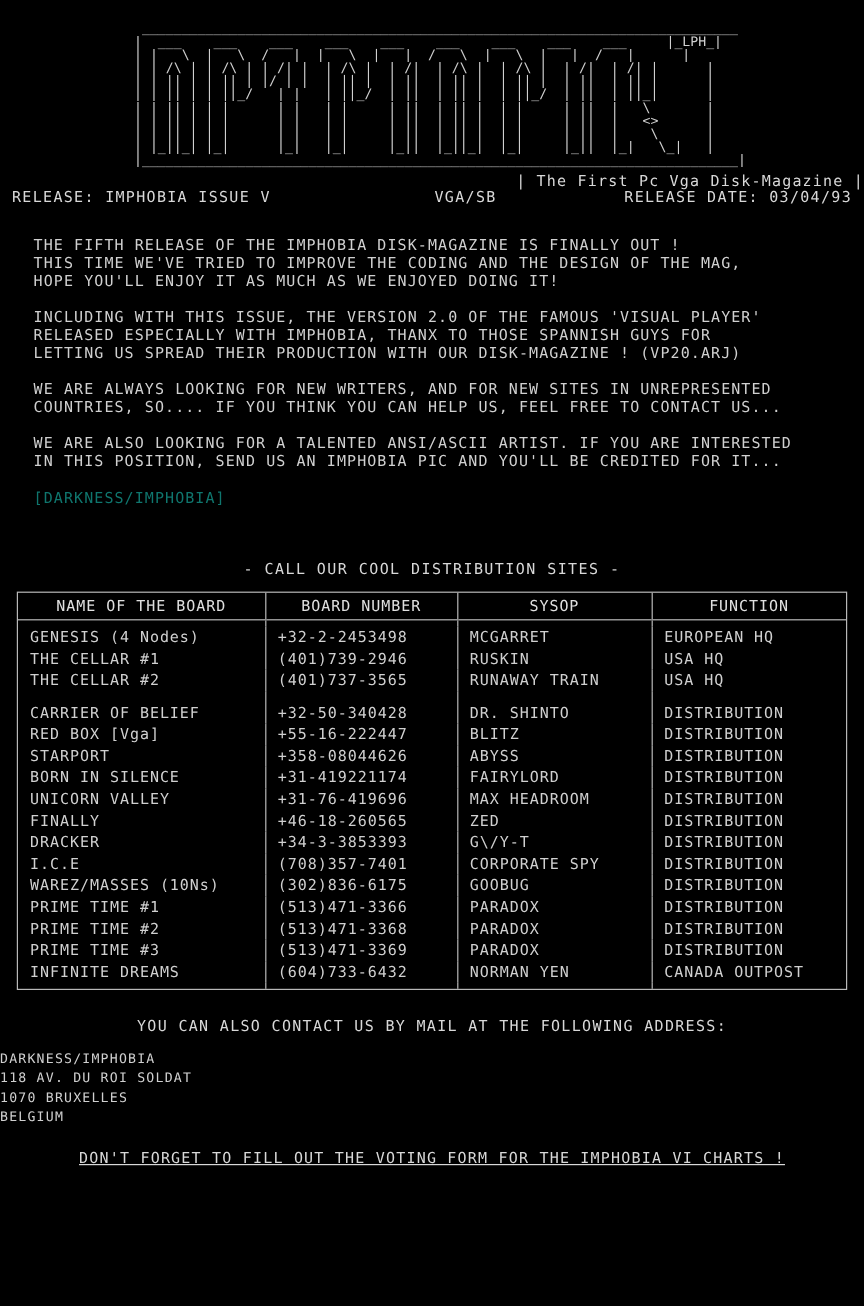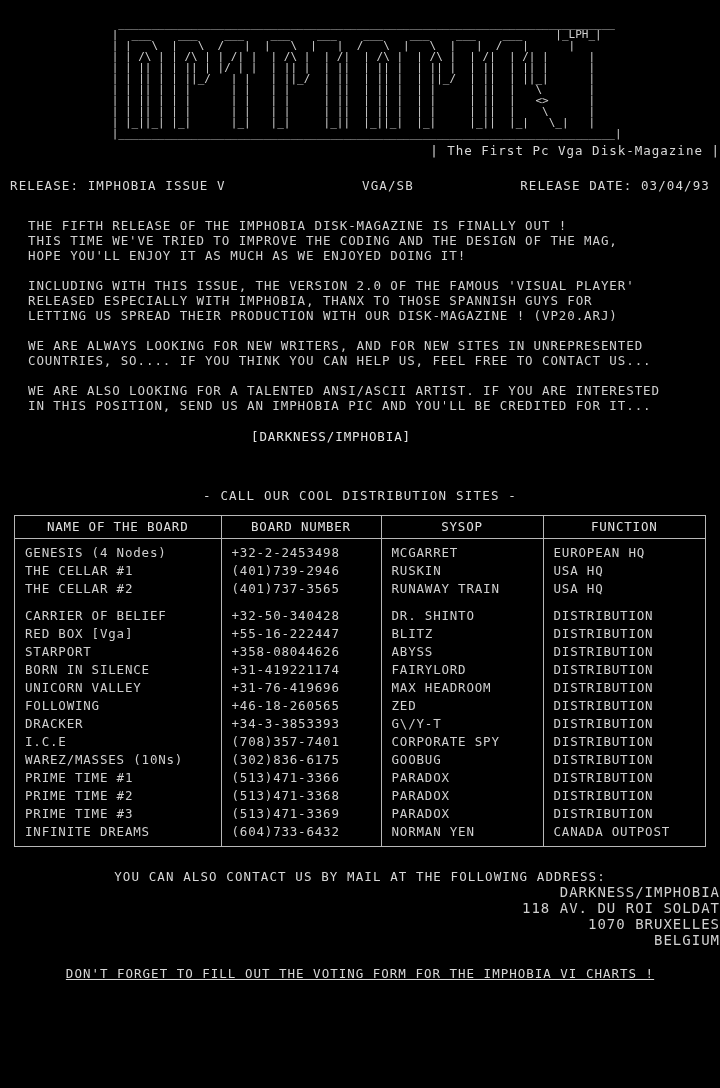--- a/index.html
+++ b/index.html
@@ -42,46 +42,45 @@
   .tagline {
     margin-top: 6px;
     text-align: right;
     font-size: 12.5px;
     letter-spacing: 1px;
     color: #d8d8d8;
   }
 
   
   .release-line {
-    margin-top: 22px;
     padding: 0 10px;
     display: flex;
     justify-content: space-between;
     font-size: 12.5px;
     letter-spacing: 1.1px;
     color: #d8d8d8;
   }
   .release-line .mid { margin-left: 30px; }
 
   
   .body-text {
     margin-top: 26px;
     padding: 0 28px;
     font-size: 12.5px;
     letter-spacing: 0.9px;
     line-height: 15px;
     color: #d0d0d0;
   }
   .body-text p { margin: 0 0 15px 0; white-space: pre-wrap; }
   .signature {
-    text-align: center;
+    text-align: left;
     padding-right: 58px;
     letter-spacing: 0.9px;
     margin-top: 16px;
-    color: #e5e5e5;
+    color: #0f766e;
   }
 
   
   .sites-heading {
     margin-top: 46px;
     text-align: center;
     font-size: 12.5px;
     letter-spacing: 1.2px;
     color: #d8d8d8;
   }
@@ -123,22 +122,23 @@
 
   
   .mail-note {
     margin-top: 24px;
     text-align: center;
     font-size: 12.5px;
     letter-spacing: 1.1px;
     color: #d8d8d8;
   }
   .address {
-    text-align: right;
-    font-size: 14px;
+    margin-top: 13px;
+    text-align: left;
+    font-size: 11px;
     letter-spacing: 1px;
     line-height: 16px;
     color: #d0d0d0;
   }
   .footer-note {
     margin-top: 20px;
     text-align: center;
     font-size: 12.5px;
     letter-spacing: 1px;
     color: #d8d8d8;
@@ -261,21 +261,21 @@
           <td class="sep-left">FAIRYLORD</td>
           <td class="sep-left">DISTRIBUTION</td>
         </tr>
         <tr class="row">
           <td>UNICORN VALLEY</td>
           <td class="sep-left">+31-76-419696</td>
           <td class="sep-left">MAX HEADROOM</td>
           <td class="sep-left">DISTRIBUTION</td>
         </tr>
         <tr class="row">
-          <td>FOLLOWING</td>
+          <td>FINALLY</td>
           <td class="sep-left">+46-18-260565</td>
           <td class="sep-left">ZED</td>
           <td class="sep-left">DISTRIBUTION</td>
         </tr>
         <tr class="row">
           <td>DRACKER</td>
           <td class="sep-left">+34-3-3853393</td>
           <td class="sep-left">G\/Y-T</td>
           <td class="sep-left">DISTRIBUTION</td>
         </tr>

